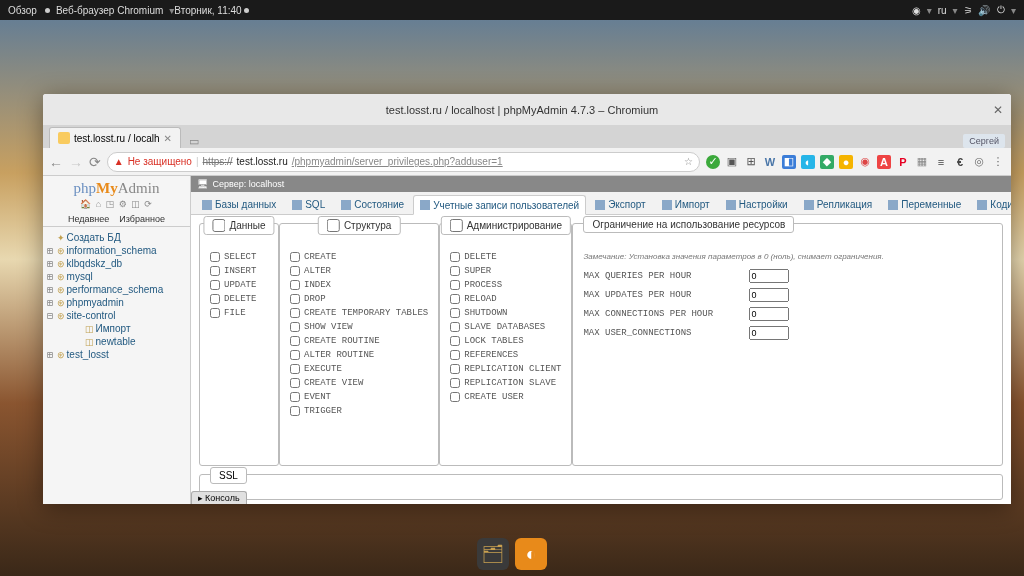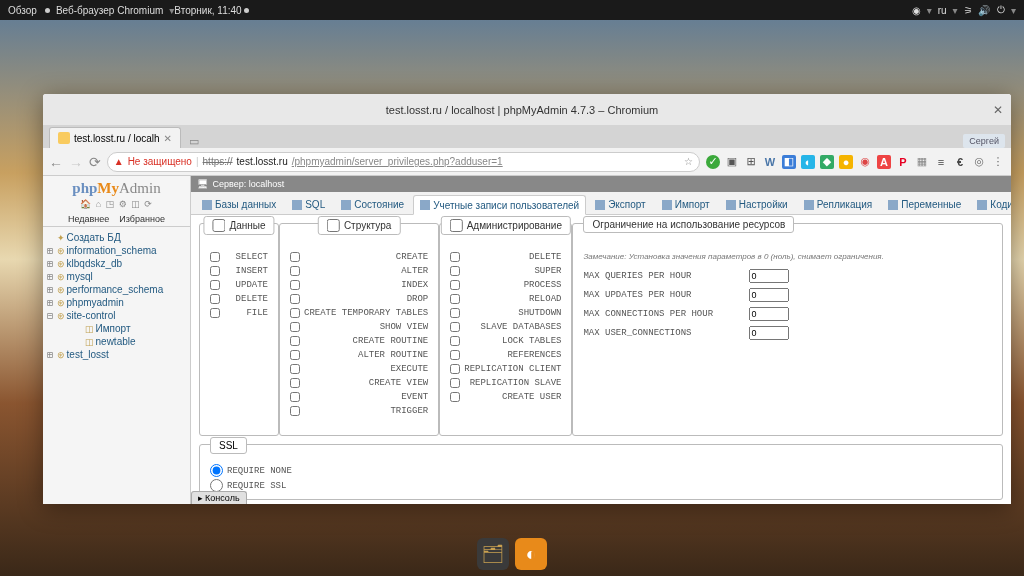--- a/index.html
+++ b/index.html
@@ -25,40 +25,40 @@
 .warn-icon { color: #d93025; font-weight: bold; }
 .warn-text { color: #d93025; }
 .url-struck { color: #777; text-decoration: line-through; }
 .url-dark { color: #222; }
 .url-grey { color: #888; text-decoration: underline; }
 .ext-icons { display: flex; gap: 5px; align-items: center; }
 .ext-icons span { width: 14px; height: 14px; display: inline-flex; align-items: center; justify-content: center; font-size: 11px; border-radius: 2px; }
 .content { flex: 1; display: flex; overflow: hidden; }
 .sidebar { width: 148px; background: #f5f5f5; border-right: 1px solid #ccc; display: flex; flex-direction: column; }
 .logo { text-align: center; padding: 4px 0 2px; font-family: Georgia, serif; font-size: 15px; }
-.logo .php { color: #6a8fc0; font-weight: bold; } .logo .my { color: #e88a1a; font-weight: bold; } .logo .admin { color: #888; }
+.logo .php { color: #6a8fc0; } .logo .my { color: #e88a1a; font-weight: bold; } .logo .admin { color: #888; }
 .logo-icons { text-align: center; color: #888; font-size: 9px; letter-spacing: 1px; margin-bottom: 3px; }
 .recent-fav { display: flex; justify-content: center; gap: 10px; font-size: 9px; color: #333; padding: 2px 0; }
 .tree { padding: 4px 2px; font-size: 10px; color: #235a81; }
 .tree-item { display: flex; align-items: center; gap: 2px; padding: 1px 0; white-space: nowrap; }
 .tree-item .exp { color: #888; font-family: monospace; width: 10px; text-align: center; }
 .tree-item.grandchild { padding-left: 28px; }
 .db-icon { color: #c0a050; font-size: 9px; }
 .main { flex: 1; background: #fff; display: flex; flex-direction: column; overflow: hidden; }
 .srv-bar { height: 16px; background: #888; color: #fff; font-size: 9px; padding: 2px 6px; display: flex; align-items: center; gap: 4px; }
 .pma-tabs { display: flex; background: #f2f2f2; border-bottom: 1px solid #ccc; padding: 3px 4px 0; gap: 2px; }
 .pma-tab { padding: 3px 6px; font-size: 10px; color: #235a81; display: flex; align-items: center; gap: 3px; border: 1px solid transparent; border-radius: 3px 3px 0 0; cursor: pointer; white-space: nowrap; }
 .pma-tab.active { background: #fff; border-color: #ccc; border-bottom: 1px solid #fff; margin-bottom: -1px; }
 .pma-tab .ic { width: 10px; height: 10px; display: inline-block; }
 .panels { flex: 1; padding: 8px; display: flex; overflow: auto; background: #fff; }
 .fieldset { border: 1px solid #bbb; border-radius: 3px; position: relative; padding: 28px 10px 10px; min-width: 80px; }
 .fieldset .legend { position: absolute; top: -8px; left: 50%; transform: translateX(-50%); background: #fff; border: 1px solid #bbb; border-radius: 3px; padding: 2px 8px; font-size: 10px; color: #333; display: flex; align-items: center; gap: 4px; white-space: nowrap; }
 .fieldset.wide .legend { left: 10px; transform: none; }
 .priv-list { display: flex; flex-direction: column; gap: 4px; font-family: "Courier New", monospace; font-size: 9px; color: #555; }
-.priv-item { display: flex; align-items: center; gap: 4px; justify-content: space-between; }
+.priv-item { display: flex; align-items: center; gap: 4px; }
 .priv-item input[type=checkbox] { width: 10px; height: 10px; }
 .resource-note { font-size: 8px; color: #777; font-style: italic; margin-bottom: 8px; }
 .resource-row { display: flex; align-items: center; gap: 6px; margin-bottom: 5px; font-family: "Courier New", monospace; font-size: 9px; color: #555; }
 .resource-row input { width: 40px; height: 14px; font-size: 9px; }
 .ssl-section { margin: 0 8px 4px; border: 1px solid #bbb; border-radius: 3px; position: relative; padding: 18px 10px 6px; }
 .ssl-section .legend { position: absolute; top: -8px; left: 10px; background: #fff; border: 1px solid #bbb; border-radius: 3px; padding: 2px 8px; font-size: 10px; }
 .radio-item { display: flex; align-items: center; gap: 4px; font-family: "Courier New", monospace; font-size: 9px; color: #555; padding: 1px 0; }
 .console-btn { position: absolute; bottom: 0; left: 148px; background: #e0e0e0; border: 1px solid #aaa; border-bottom: none; padding: 1px 6px; font-size: 9px; border-radius: 3px 3px 0 0; }
 .bottom-dock { position: absolute; bottom: 4px; left: 0; right: 0; display: flex; justify-content: center; }
 .dock { display: flex; gap: 6px; padding: 2px; }
@@ -406,30 +406,20 @@
               <div class="resource-row">
                 <span style="width:160px">MAX USER_CONNECTIONS</span>
                 <input type="text" value="0" style="">
               </div>
             </div>
         </div>
       </div>
 
       <div class="ssl-section">
         <div class="legend">SSL</div>
-        <div id="ssl-opts">
-            <label class="radio-item">
-              <input type="radio" name="ssl" checked="" style=""> 
-              <span>REQUIRE NONE</span>
-            </label>
-            <label class="radio-item">
-              <input type="radio" name="ssl" style=""> 
-              <span>REQUIRE SSL</span>
-            </label>
-          </div>
       </div>
     </div>
   </div>
   <div class="console-btn">▸ <span>Консоль</span></div>
 </div>
 
 <div class="bottom-dock">
   <div class="dock">
     <div class="dock-icon" style="background:#3a3a3a;color:#c8a050">🗂</div>
     <div class="dock-icon" style="background:#e88a1a;color:#fff">◐</div>

